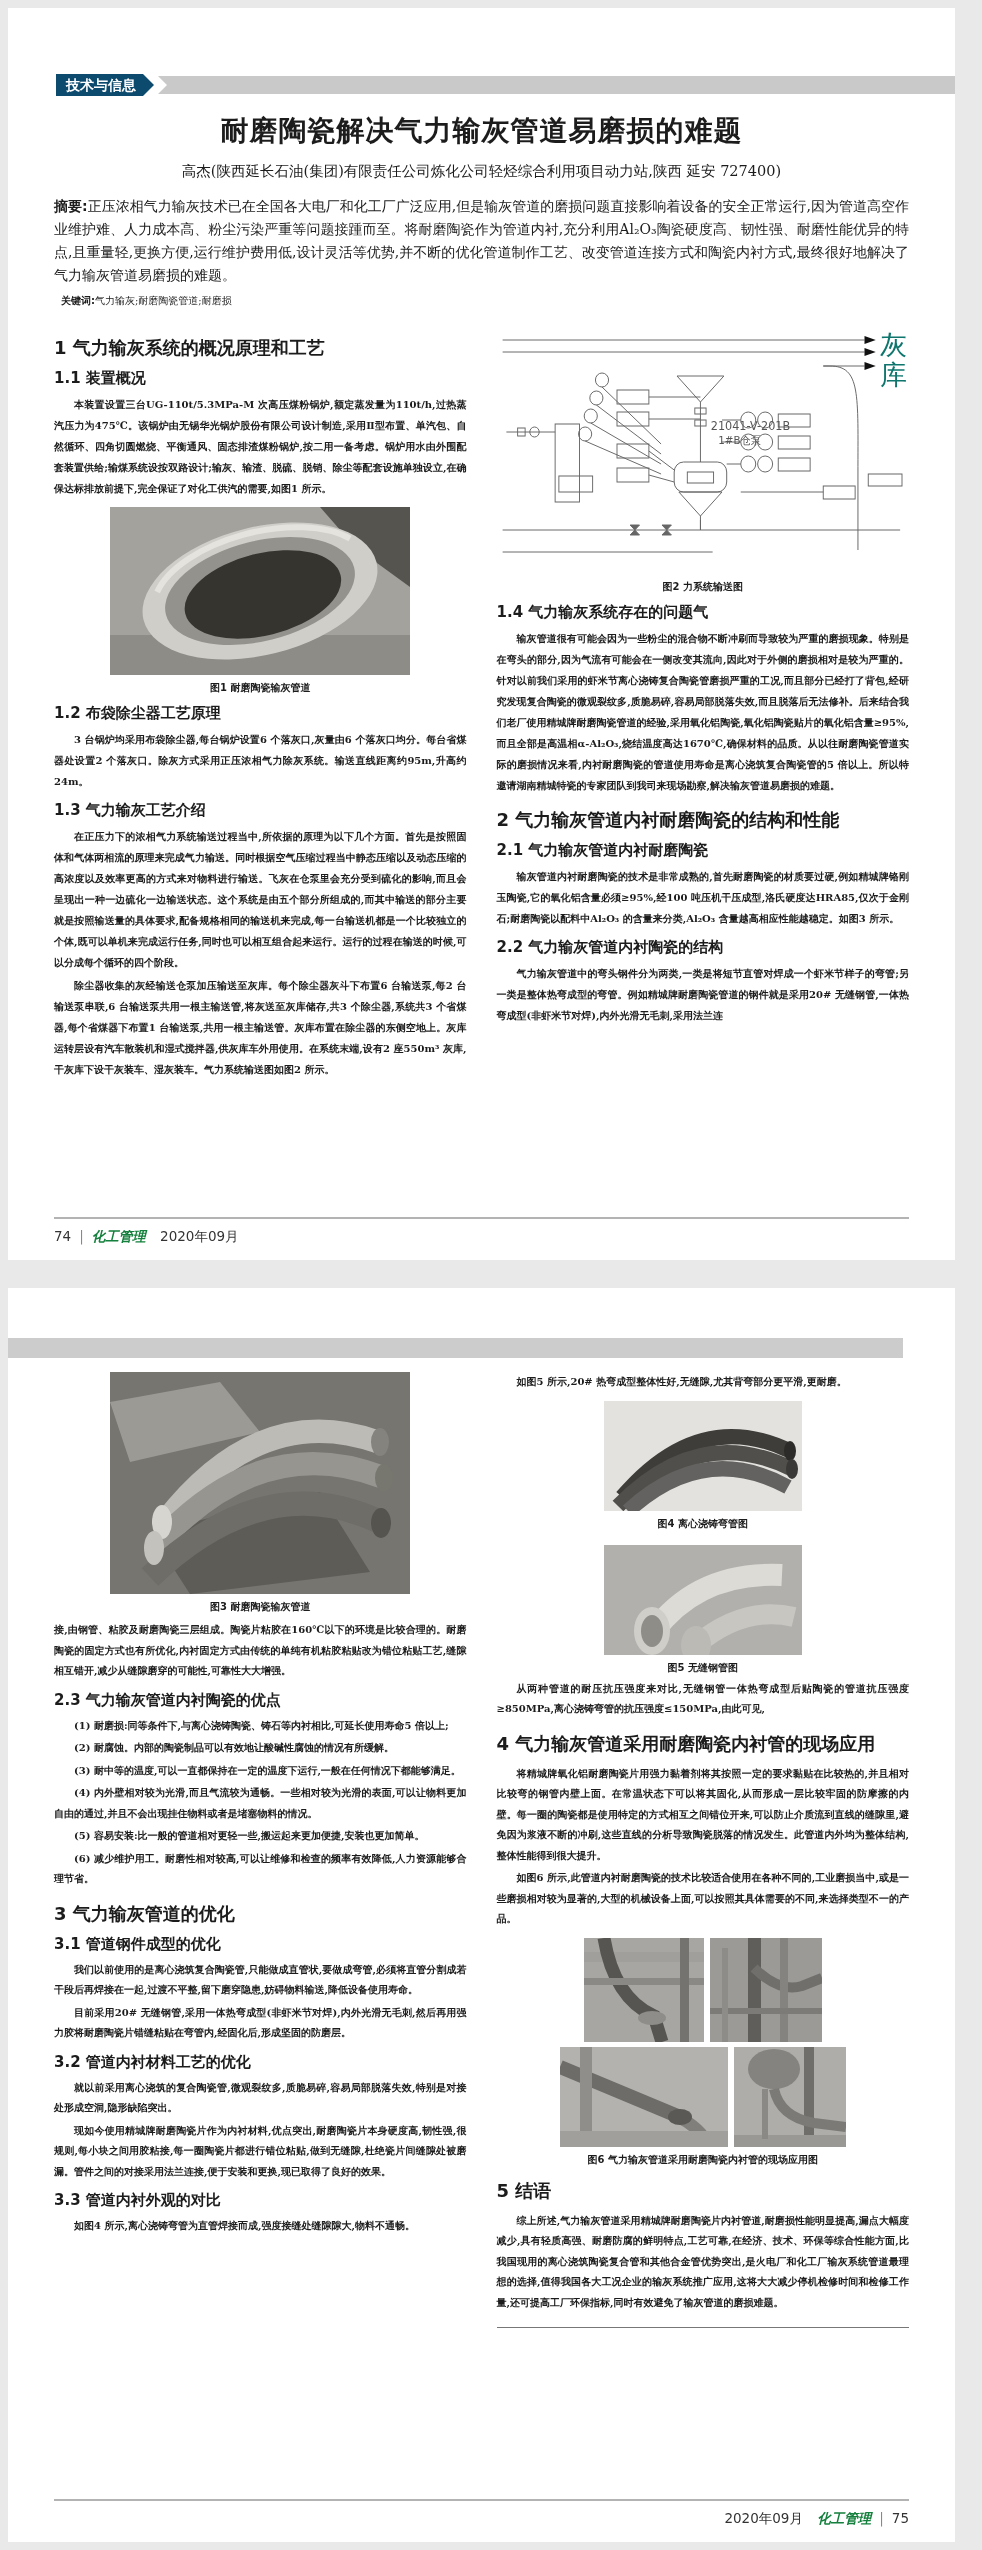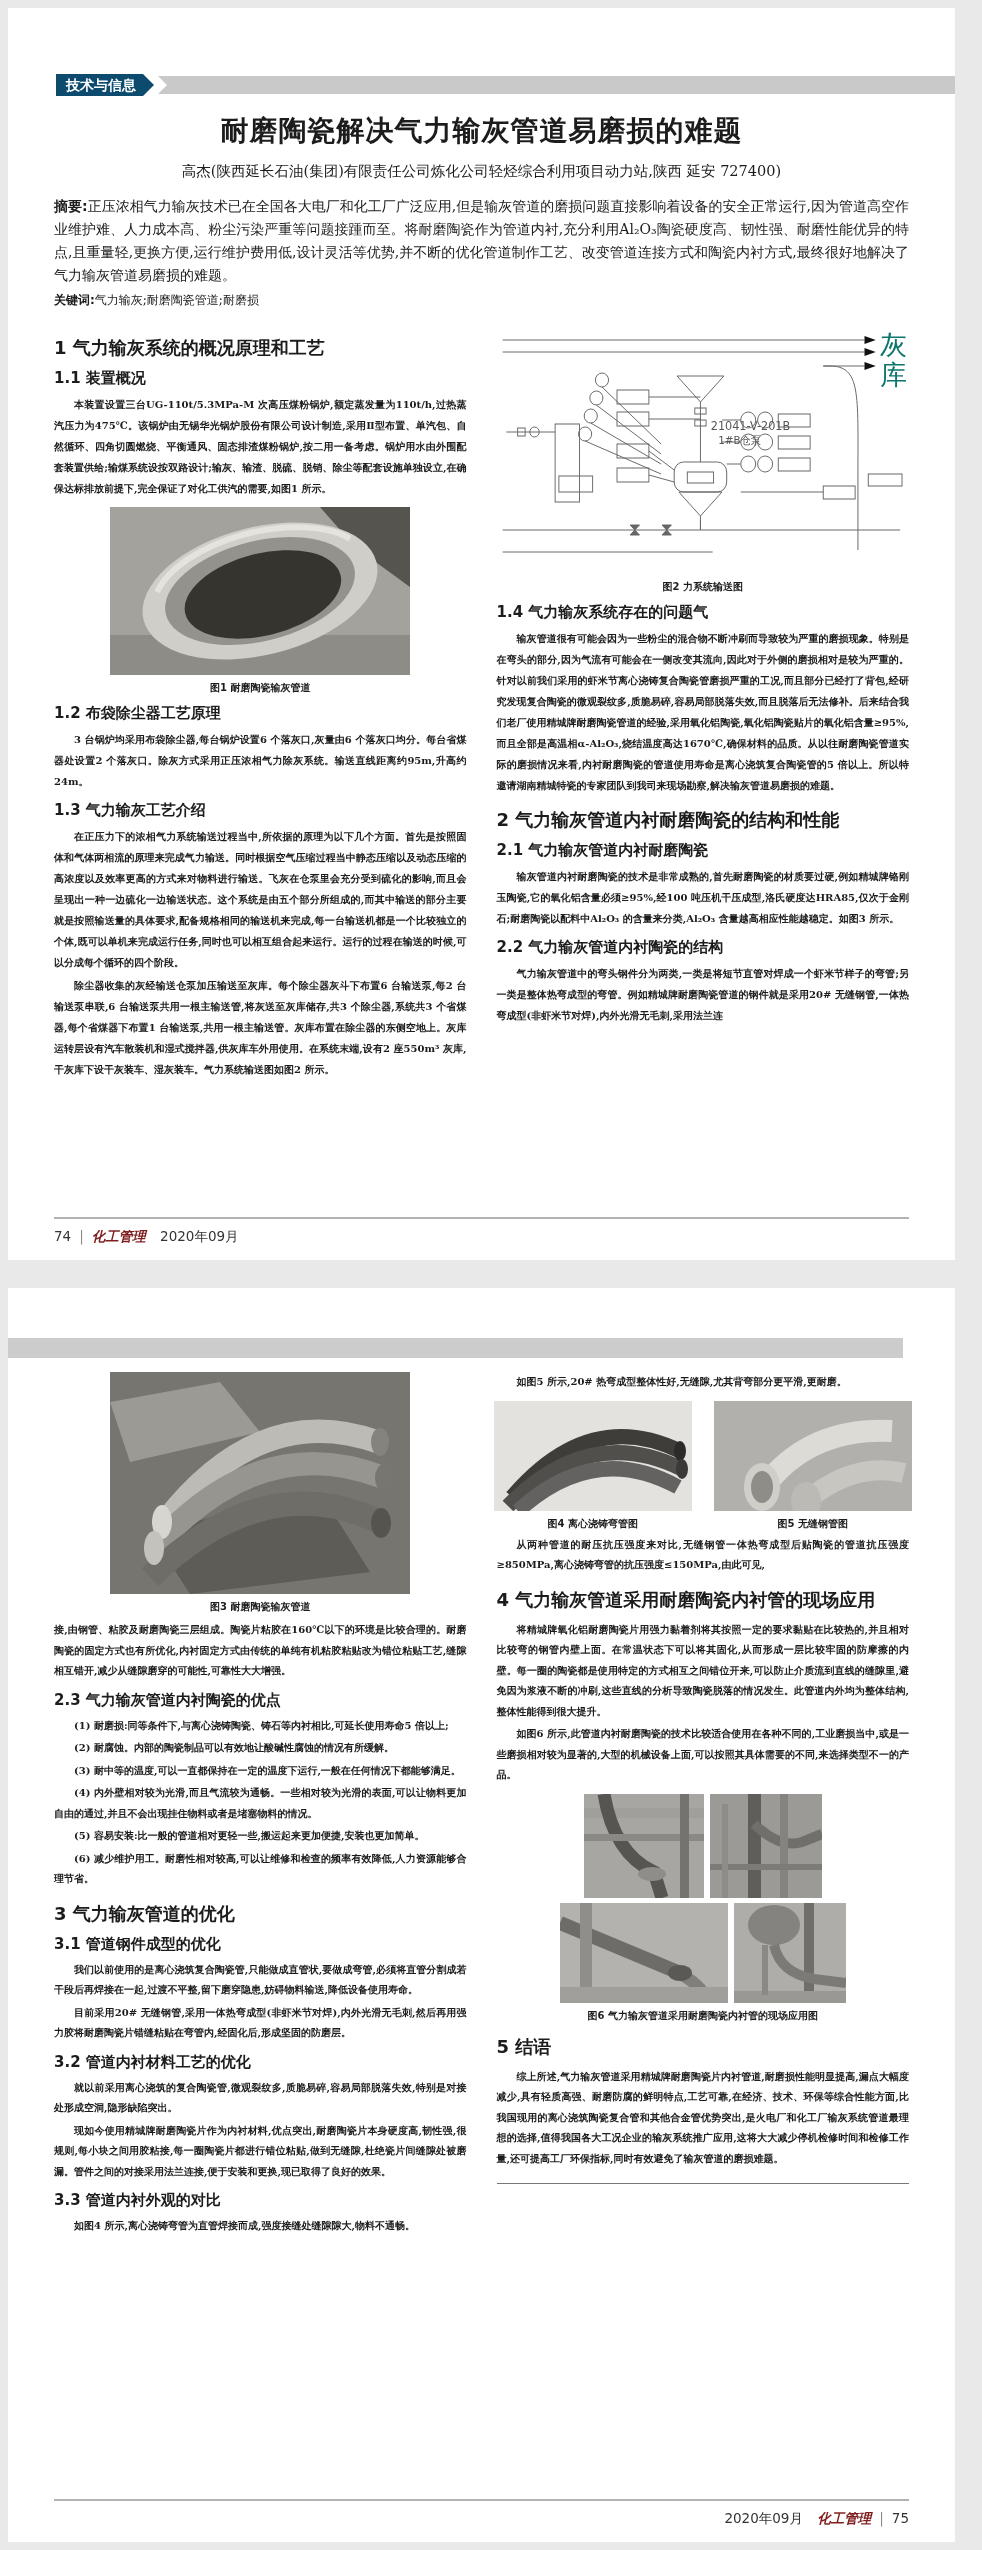--- a/index.html
+++ b/index.html
@@ -30,21 +30,21 @@
   }
   .title{
     text-align:center;font-family:"DejaVu Sans","Liberation Sans",sans-serif;
     font-weight:bold;font-size:28px;letter-spacing:1px;margin-top:16px;
   }
   .author{text-align:center;font-size:14.5px;margin-top:12px;}
   .abstract{font-size:14px;line-height:23px;text-align:justify;margin-top:14px;}
   .abstract .lbl,.keywords .lbl{
     font-family:"DejaVu Sans","Liberation Sans",sans-serif;font-weight:bold;
   }
-  .keywords{font-size:12px;line-height:23px;margin-top:2px;}
+  .keywords{font-size:10px;line-height:23px;margin-top:2px;margin-left:7px;}
   
   .cols{display:flex;gap:30px;margin-top:12px;}
   .col{flex:1;min-width:0;}
   .h2{
     font-family:"DejaVu Sans","Liberation Sans",sans-serif;
     font-weight:bold;font-size:18px;margin:12px 0 8px 0;
   }
   .h3{
     font-family:"DejaVu Sans","Liberation Sans",sans-serif;
     font-weight:bold;font-size:15px;margin:9px 0 6px 0;
@@ -66,27 +66,27 @@
   }
   
   .footer{
     position:absolute;left:46px;right:46px;bottom:14px;
     border-top:2px solid #b3b3b3;padding-top:9px;
     font-size:13.5px;color:#333;
     font-family:"DejaVu Sans","Liberation Sans",sans-serif;
   }
   .footer .journal{
     font-family:"DejaVu Serif","Liberation Serif",serif;
-    font-style:italic;font-weight:bold;color:#7f1d1d;
+    font-style:italic;font-weight:bold;color:#15803d;
   }
   .footer .pipe{color:#888;margin:0 8px;}
   .footer.right{text-align:right;}
   
   .p2bar{height:20px;background:#cccccc;margin:50px 0 14px -46px;width:895px;}
-  .figrow{display:flex;gap:22px;justify-content:center;align-items:flex-end;margin:8px 0 4px 0;}
+  .figrow{display:flex;gap:14px;justify-content:center;align-items:center;margin:8px 0 4px 0;flex-direction:column;}
   .figcell{text-align:center;}
   .grid6{display:flex;flex-direction:column;gap:5px;align-items:center;margin:6px 0 0 0;}
   .grid6 .r{display:flex;gap:6px;}
   .biorule{border:none;border-top:1.5px solid #777;margin:14px 0 10px 0;}
   .bio{font-size:14px;line-height:22px;text-align:justify;}
 </style>
 </head>
 <body>
 
 <div class="page page1">

